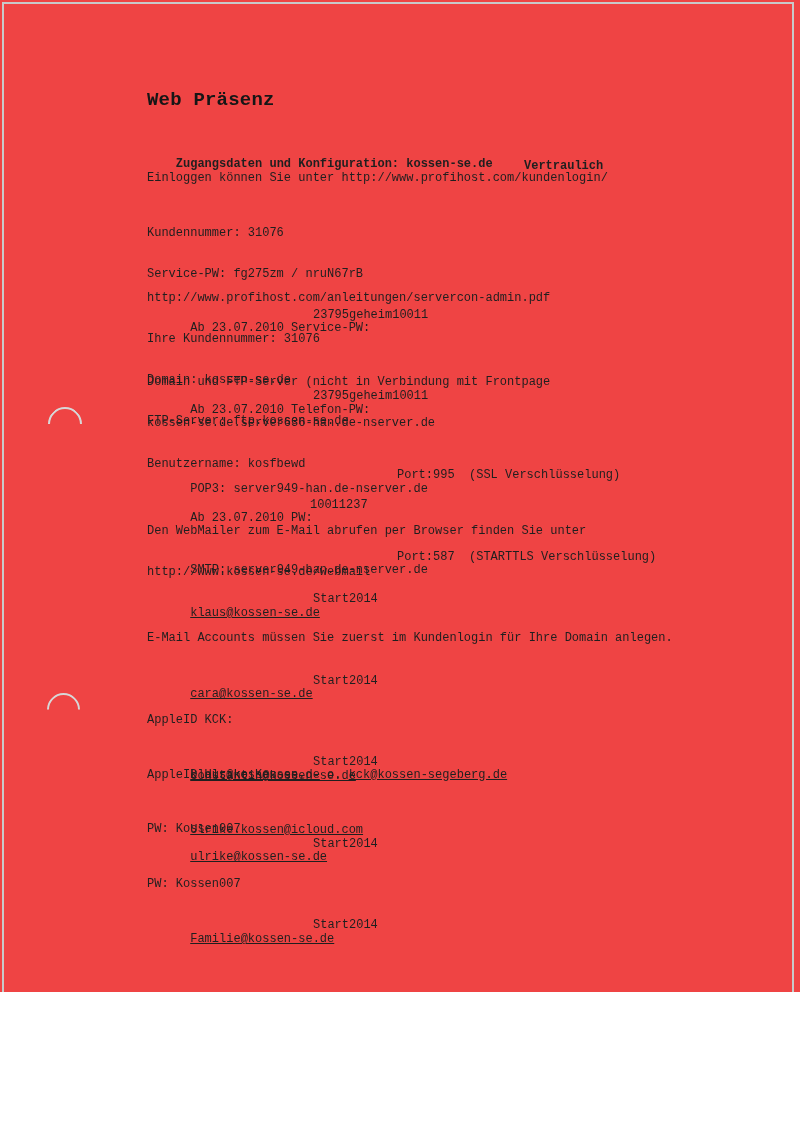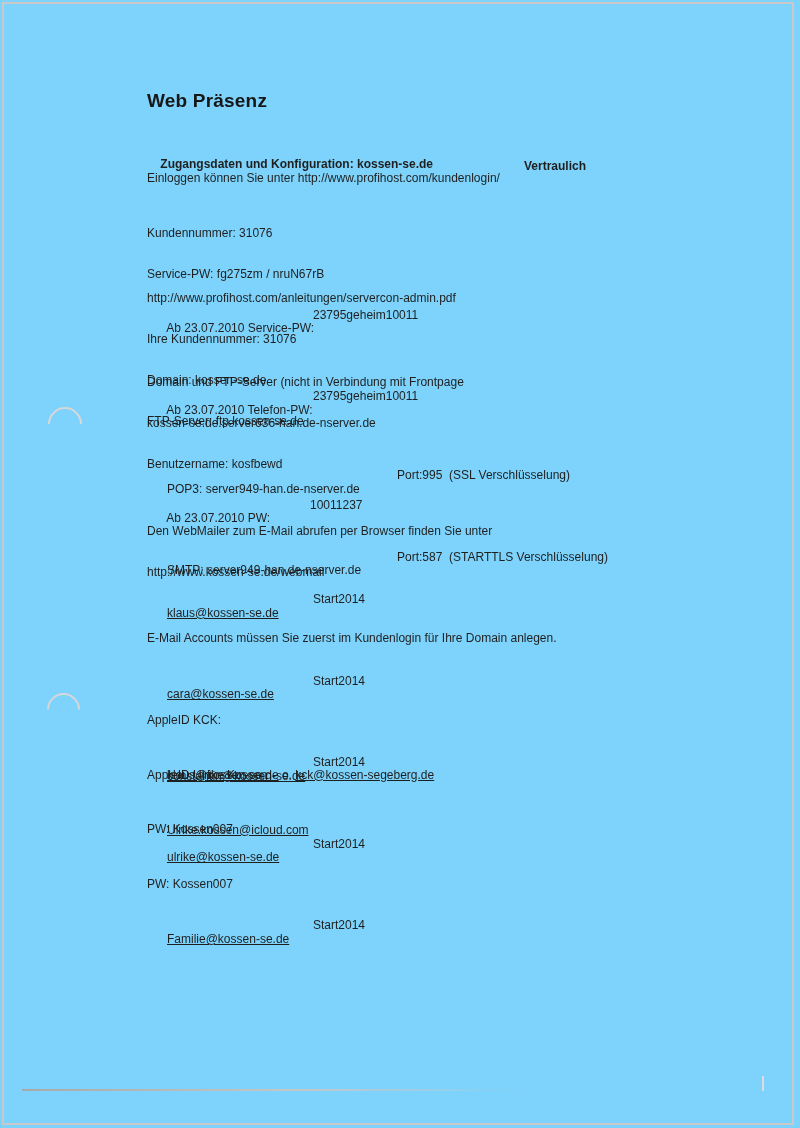--- a/index.html
+++ b/index.html
@@ -3,23 +3,24 @@
 <meta charset="utf-8">
 <style>
   html, body { margin: 0; padding: 0; background: #ffffff; }
   body {
     width: 800px; height: 1128px;
     font-family: "Liberation Sans", sans-serif;
     color: #1f1f1f;
   }
   .page {
     position: relative;
-    width: 800px; height: 1128px;
-    background: #7dd3fc;
+    width: 800px; height: 992px;
+    background: #ef4444;
     overflow: hidden;
+    font-family: Liberation Mono, monospace;
   }
   .frame {
     position: absolute;
     left: 2px; top: 2px;
     width: 788px; height: 1119px;
     border: 2px solid #c9c9c9;
   }
   .block {
     position: absolute;
     left: 147px;

